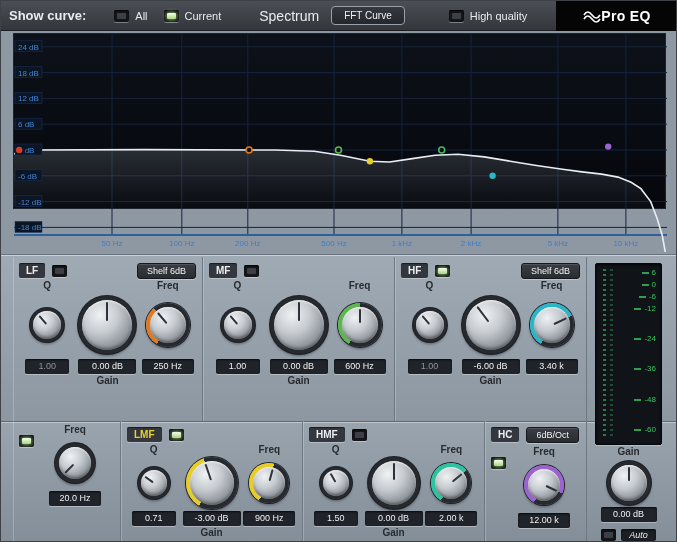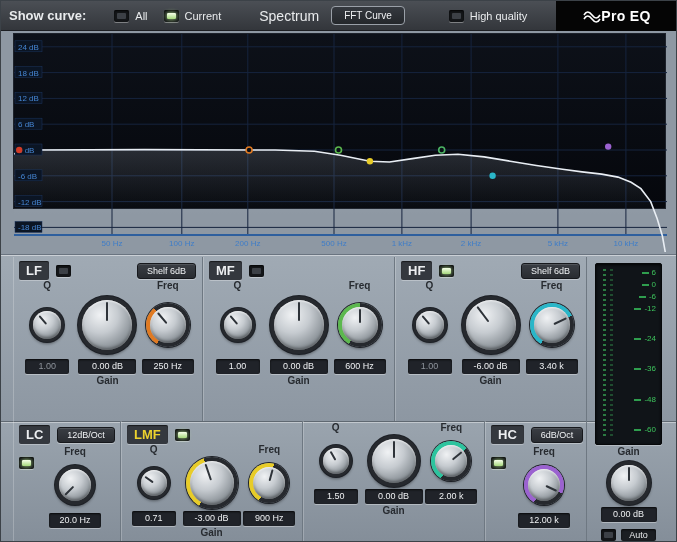--- a/index.html
+++ b/index.html
@@ -50,21 +50,21 @@
   svg .xlab  { fill:#3f7dc8; font-size:8px; }
   svg .ylabbg{ fill:#0b1524; stroke:#1c3760; stroke-width:.5; }
   
   .rowbg { position:absolute; left:0; width:677px; }
   .rowbg.mid { top:253px; height:167px; background:linear-gradient(#a0aab4,#8d97a2); border-top:1px solid #6a7480; box-shadow:inset 0 1px 0 rgba(255,255,255,.45); }
   .rowbg.bot { top:420px; height:122px; background:linear-gradient(#9aa4ae,#848e99); border-top:1px solid #5f6871; box-shadow:inset 0 1px 0 rgba(255,255,255,.4); }
   .section { position:absolute; border-right:1px solid #6e7882; box-shadow:inset 1px 0 0 rgba(255,255,255,.22); }
   .sec-head { display:flex; align-items:center; gap:7px; padding:5px 6px 0 6px; height:22px; }
   .spacer { flex:1; }
   .chip {
-    background:#34383e; color:#eceef0; font-size:13px; font-weight:bold; padding:2px 7px;
+    background:#34383e; color:#eceef0; font-size:10px; font-weight:bold; padding:2px 7px;
     border-radius:2px; box-shadow:inset 0 1px 1px rgba(0,0,0,.55), 0 1px 0 rgba(255,255,255,.3);
   }
   .chip.yellow { color:#ecd22e; }
   .modebtn {
     background:linear-gradient(#3a3e44,#292c31); color:#f0f2f4; font-size:9px; padding:2px 9px;
     border:1px solid #16181c; border-radius:3px; cursor:pointer;
     box-shadow:0 1px 0 rgba(255,255,255,.35), inset 0 1px 0 rgba(255,255,255,.12);
   }
   .knob-row { display:flex; padding:0 4px; }
   .kgroup { flex:1; display:flex; flex-direction:column; align-items:center; }
@@ -107,21 +107,21 @@
     box-shadow:0 1px 0 rgba(255,255,255,.3), inset 0 1px 3px rgba(0,0,0,.8);
   }
   .mledcol { position:absolute; left:7px; top:5px; bottom:5px; width:3px;
              background:repeating-linear-gradient(to bottom,#2c7a42 0 2px, transparent 2px 5px); }
   .mledcol.c2 { left:14px; opacity:.55; }
   .mrow { position:absolute; right:5px; display:flex; align-items:center; gap:3px; height:10px; }
   .mtick { width:7px; height:2px; background:#2f9e4e; }
   .mnum { color:#3cc45c; font-size:8px; line-height:10px; }
   .outgain { position:absolute; left:0; top:188px; width:75px; display:flex; flex-direction:column; align-items:center; }
   .outgain .klabel { height:16px; }
-  .autorow { margin-top:7px; display:flex; align-items:center; gap:5px; }
+  .autorow { margin-top:7px; display:flex; align-items:center; gap:5px;font-style:italic; }
   .autochip { background:#1b1e22; color:#e8eaec; font-size:9px; padding:1px 8px; border-radius:2px;
               box-shadow:inset 0 1px 2px rgba(0,0,0,.8), 0 1px 0 rgba(255,255,255,.3); }
 </style>
 </head>
 <body>
 
 <div id="plugin">
 
   <div class="topbar">
     <span class="tb-strong">Show curve:</span>
@@ -358,24 +358,20 @@
               </div>
             </div>
           </div>
         <div class="vbox w52">3.40 k</div>
         <div class="klabel-b"></div>
       </div>
     </div>
   </div>
 
   <div class="section row-bot" style="left:12px; top:420px; width:108px; height:122px;">
-    <div class="sec-head">
-      <span class="chip">LC</span>
-      <button class="modebtn">12dB/Oct</button>
-    </div>
     <div class="lcrow">
       <span class="cb on">
           <span class="led"></span>
         </span>
       <div class="kgroup">
         <div class="klabel">Freq</div>
         <div class="kzone">
             <div class="knob m" style="--ang:-135deg">
               <div class="face">
                 <div class="ptr"></div>
@@ -429,20 +425,27 @@
               </div>
             </div>
           </div>
         <div class="vbox w52">900 Hz</div>
         <div class="klabel-b"></div>
       </div>
     </div>
   </div>
 
   <div class="section row-bot" style="left:302px; top:420px; width:182px; height:122px;">
+    <div class="sec-head">
+      <span class="chip">HMF</span>
+      <span class="cb">
+          <span class="led"></span>
+        </span>
+      <span class="spacer"></span>
+    </div>
     <div class="knob-row">
       <div class="kgroup">
         <div class="klabel">Q</div>
         <div class="kzone">
             <div class="knob s" style="--ang:-30deg">
               <div class="face">
                 <div class="ptr"></div>
               </div>
             </div>
           </div>

